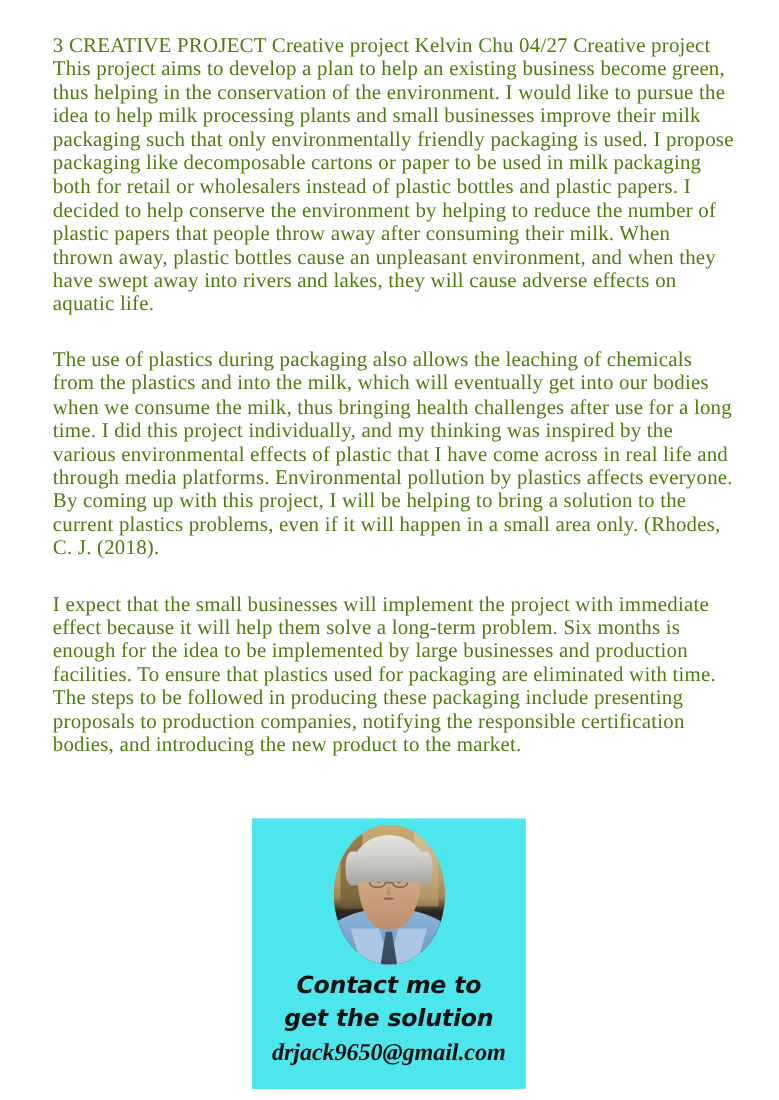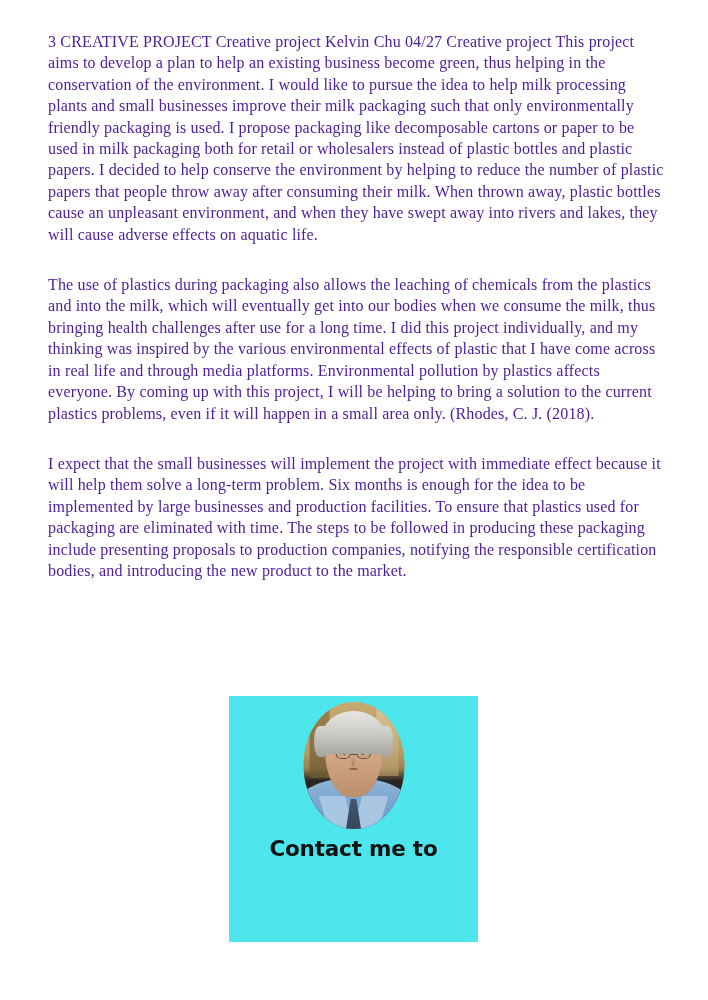--- a/index.html
+++ b/index.html
@@ -29,41 +29,42 @@
 
   .doc-body {
     position: absolute;
     left: 48px;
     top: 31px;
     width: 620px;
   }
 
   .para {
     font-family: "Liberation Serif", "DejaVu Serif", serif;
-    font-size: 16px;
+    font-size: 19px;
     line-height: 21.4px;
-    color: #4c1d95;
+    color: #4d7c0f;
     text-align: left;
     margin: 0;
     white-space: pre-line;
     letter-spacing: 0.01em;
   }
   .para + .para {
     margin-top: 29px;
   }
 
   
   .contact-banner {
     position: absolute;
     left: 229px;
-    top: 696px;
+    top: 744px;
     width: 249px;
     height: 246px;
     background: #4ce6ec;
     overflow: hidden;
+    font-style: italic;
   }
 
   .portrait-wrap {
     position: absolute;
     left: 50%;
     transform: translateX(-50%);
     top: 6px;
     width: 101px;
     height: 127px;
     border-radius: 50% / 50%;
@@ -299,16 +300,18 @@
           <div class="pt-lens r"></div>
           <div class="pt-bridge"></div>
         </div>
         <div class="pt-nose"></div>
         <div class="pt-mouth"></div>
       </div>
       <div class="pt-hair"></div>
     </div>
 
     <div class="banner-line l1" style="color: rgb(17, 17, 17);">Contact me to</div>
+    <div class="banner-line l2" style="color: rgb(17, 17, 17);">get the solution</div>
+    <div class="banner-email" style="color: rgb(17, 17, 17);">drjack9650@gmail.com</div>
 
   </div>
 
 </div>
 
 </body></html>

